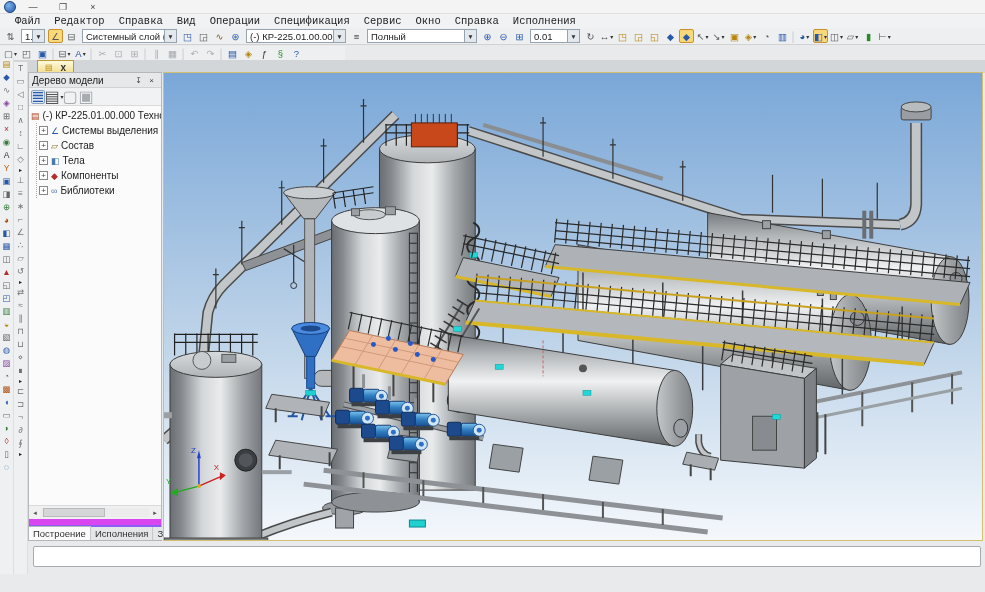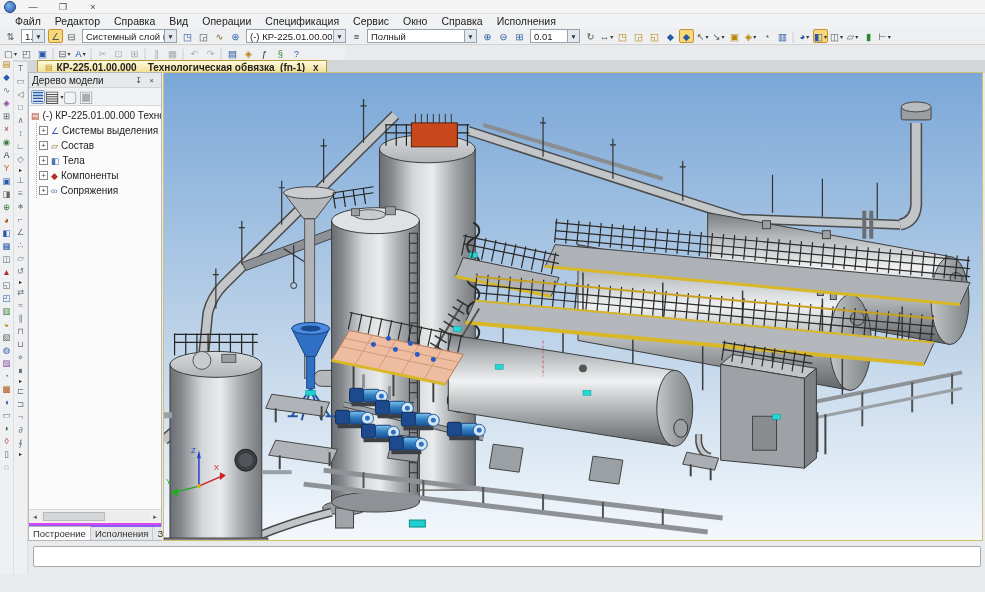--- a/index.html
+++ b/index.html
@@ -5,21 +5,21 @@
   html,body{margin:0;padding:0;background:#c8cacc;}
   #app{position:relative;width:985px;height:592px;background:#e8eaec;font-family:"Liberation Sans",sans-serif;overflow:hidden;color:#222;}
   .abs{position:absolute;}
   
   .titlebar{left:0;top:0;width:985px;height:14px;background:#f4f4f4;display:flex;align-items:center;gap:4px;padding-left:4px;box-sizing:border-box;font-size:10px;border-bottom:1px solid #e0e0e0;}
   .applogo{width:10px;height:10px;border-radius:50%;background:radial-gradient(circle at 35% 35%,#7ab4ec,#2558a8);border:1px solid #1c4080;flex:0 0 auto;}
   .wtitle{flex:1;white-space:nowrap;overflow:hidden;color:#333;}
   .wctl{width:26px;text-align:center;font-size:9px;color:#444;flex:0 0 auto;}
   
   .menubar{left:0;top:14px;width:985px;height:14px;background:#f0f2f4;display:flex;align-items:center;padding-left:8px;font-size:10.5px;}
-  .menuitem{padding:16px 7px;}
+  .menuitem{padding:16px 7px;font-family:Liberation Mono, monospace;}
   
   .tb{display:flex;align-items:center;gap:1px;font-size:9.5px;}
   .tb1{left:0;top:28px;width:985px;height:17px;background:#edeff1;border-bottom:1px solid #d2d2d2;padding-left:3px;box-sizing:border-box;}
   .tb2{left:0;top:46px;width:345px;height:14px;background:#edeff1;padding-left:3px;box-sizing:border-box;}
   .ico{width:15px;height:14px;display:inline-flex;align-items:center;justify-content:center;color:#555;border:1px solid transparent;border-radius:2px;box-sizing:border-box;}
   .ico.hl{background:#f8d878;border-color:#c89030;}
   .ico.sep{width:5px;color:#c0c4c8;}
   .ico.dim{color:#a8acb0;}
   .dda{font-size:6px;color:#333;margin-left:1px;}
   .dd{height:14px;background:#fff;border:1px solid #96a2ae;display:flex;align-items:center;font-size:9.5px;box-sizing:border-box;margin:0 2px;}
@@ -46,21 +46,21 @@
   .ico.hl2{border-color:#88a0c0;background:#dce8f4;}
   .tpbody{flex:1;background:#fbfbfb;font-size:10px;padding:2px 0 0 2px;overflow:hidden;}
   .trow{display:flex;align-items:center;gap:3px;height:15px;white-space:nowrap;}
   .trow .exp{width:9px;height:9px;border:1px solid #888;background:#fff;font-size:8px;line-height:8px;text-align:center;color:#444;box-sizing:border-box;}
   .tico{font-size:9px;}
   .tkids{margin-left:5px;border-left:1px dotted #aaa;padding-left:2px;}
   .tphs{height:13px;display:flex;align-items:center;background:#f0f0f0;border-top:1px solid #d8dadc;}
   .tphs .ar{width:12px;text-align:center;font-size:7px;color:#555;}
   .tphs .track{flex:1;height:9px;background:#ececec;position:relative;}
   .tphs .thumb{position:absolute;left:2px;top:0;width:62px;height:9px;background:#d4d6d8;border:1px solid #b8babc;box-sizing:border-box;}
-  .tptabs{height:15px;display:flex;background:#8b5cf6;border-top:2px solid #d946ef;font-size:9.5px;align-items:flex-end;}
+  .tptabs{height:15px;display:flex;background:#8b5cf6;border-top:6px solid #d946ef;font-size:9.5px;align-items:flex-end;}
   .tptab{padding:1px 4px;background:#e4e6e8;border-right:1px solid #c4c6c8;color:#333;}
   .tptab.active{background:#fbfbfb;border-top:1px solid #b4b8bc;font-weight:normal;}
   
   .viewport{left:163px;top:72px;width:820px;height:469px;border:1px solid #d2c070;box-sizing:border-box;background:#9cc0e4;}
   .viewport svg{display:block;width:100%;height:100%;}
   
   .msgbar{left:33px;top:546px;width:948px;height:21px;background:#fff;border:1px solid #a6abb0;border-radius:2px;box-sizing:border-box;}
   .statusbar{left:0;top:572px;width:985px;height:20px;background:#e7e7e7;border-top:1px solid #c6c6c6;display:flex;align-items:center;font-size:10.5px;padding-left:5px;box-sizing:border-box;color:#222;}
   .statusbar .msg{flex:1;white-space:nowrap;overflow:hidden;}
   .spane{width:45px;height:100%;border-left:1px solid #c6c6c6;}
@@ -297,21 +297,20 @@
         <b style="font-weight: normal; color: rgb(42, 138, 42);">§</b>
       </span>
       <span class="ico">
         <b style="font-weight: normal; color: rgb(40, 88, 168);">?</b>
       </span>
     </div>
 
   <div class="abs tabbar">
     <div class="doctab">
       <span class="ticon">▤</span>
-      <span>КР-225.01.00.000 _ Технологическая обвязка_(fn-1)</span>
       <span class="tclose">x</span>
     </div>
   </div>
 
   <div class="abs leftcol lc1">
 
   <span class="lic"><b style="font-weight: normal; color: rgb(184, 134, 11);">▤</b></span>
       <span class="lic"><b style="font-weight: normal; color: rgb(40, 88, 168);">◆</b></span>
       <span class="lic"><b style="font-weight: normal; color: rgb(119, 119, 119);">∿</b></span>
       <span class="lic"><b style="font-weight: normal; color: rgb(138, 74, 160);">◈</b></span>
@@ -429,21 +428,21 @@
 
           <div class="trow">
             <span class="exp">+</span>
             <span class="tico"><b style="font-weight: normal; color: rgb(176, 48, 48);">◆</b></span>
             <span>Компоненты</span>
           </div>
 
           <div class="trow">
             <span class="exp">+</span>
             <span class="tico"><b style="font-weight: normal; color: rgb(88, 120, 184);">∞</b></span>
-            <span>Сопряжения</span>
+            <span>Библиотеки</span>
           </div>
         </div>
     </div>
     <div class="tphs">
       <span class="ar">◂</span>
       <span class="track">
           <span class="thumb"></span>
         </span>
       <span class="ar">▸</span>
     </div>

